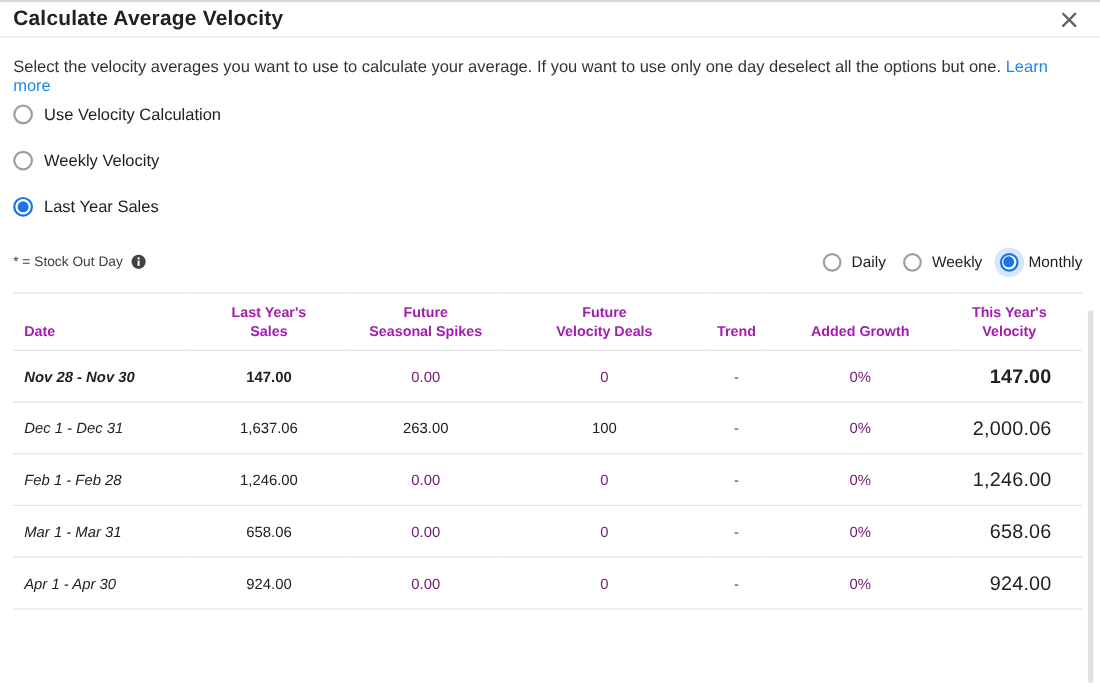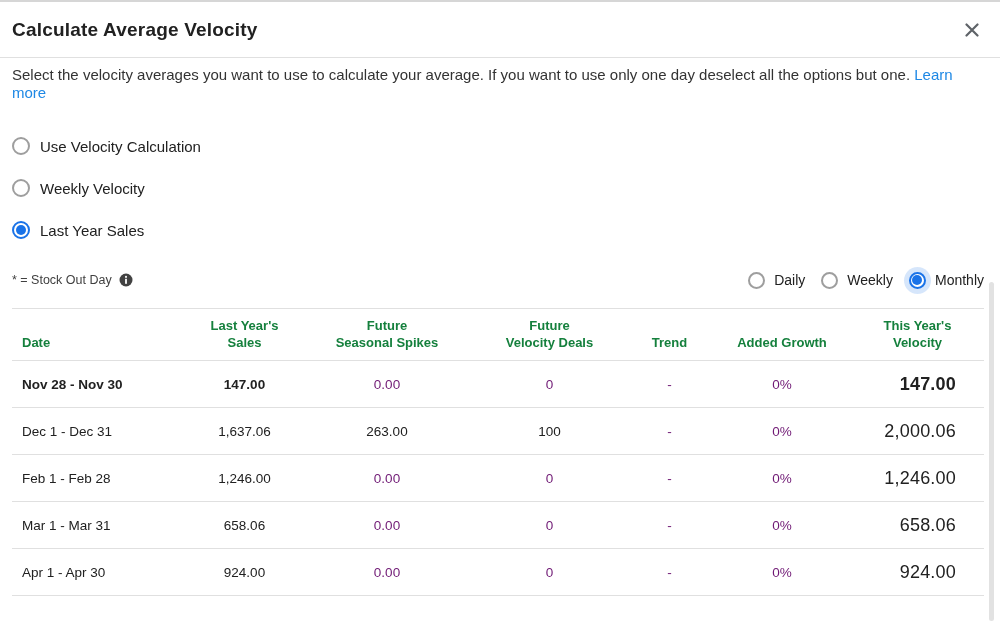--- a/index.html
+++ b/index.html
@@ -2,33 +2,33 @@
 <html><head>
 <meta charset="utf-8">
 <style>
   * { margin: 0; padding: 0; box-sizing: border-box; }
   html, body { width: 1000px; height: 621px; overflow: hidden; background: #fff; }
   body { font-family: "Liberation Sans", sans-serif; color: #212121; position: relative; }
 
   .top-strip { height: 2px; background: #d6d6d6; width: 100%; }
 
   .modal-header {
-    height: 56px; display: flex; align-items: center; justify-content: space-between;
+    height: 32px; display: flex; align-items: center; justify-content: space-between;
     padding: 0 16px 0 12px; border-bottom: 1px solid #e0e0e0;
   }
   .modal-title { font-size: 19px; font-weight: bold; color: #212121; letter-spacing: .2px; }
   .close-btn { cursor: pointer; display: flex; align-items: center; justify-content: center;
     width: 24px; height: 24px; }
 
   .content { padding: 0 16px 0 12px; }
 
-  .description { margin-top: 8px; font-size: 15px; color: #333; line-height: 18px; }
+  .description { margin-top: 18px; font-size: 15px; color: #333; line-height: 18px; }
   .learn-more { color: #1e88e5; text-decoration: none; cursor: pointer; }
 
-  .options { margin-top: 32px; }
+  .options { margin-top: 4px; }
   .option-row { display: flex; align-items: center; height: 24px; margin-bottom: 18px; cursor: pointer; width: max-content; }
   .radio-circle {
     width: 18px; height: 18px; border: 2px solid #9e9e9e; border-radius: 50%;
     display: inline-block; position: relative; background: #fff; flex: 0 0 auto;
   }
   .radio-circle.checked { border-color: #1a73e8; }
   .radio-circle.checked::after {
     content: ""; position: absolute; left: 2px; top: 2px; width: 10px; height: 10px;
     border-radius: 50%; background: #1a73e8;
   }
@@ -39,27 +39,27 @@
   .info-icon { margin-left: 7px; cursor: pointer; display: inline-flex; }
 
   .gran-group { display: flex; align-items: center; }
   .gran-row { display: flex; align-items: center; margin-left: 16px; cursor: pointer; }
   .gran-row .radio-circle { width: 17px; height: 17px; }
   .gran-row .radio-circle.checked::after { left: 1.5px; top: 1.5px; width: 10px; height: 10px; }
   .gran-row .radio-circle.checked { box-shadow: 0 0 0 5px rgba(26,115,232,.18); }
   .gran-label { margin-left: 9px; font-size: 14px; color: #212121; }
 
   table { width: 972px; border-collapse: collapse; margin-top: 16px; border-top: 1px solid #e0e0e0; table-layout: fixed; }
-  th { font-size: 13px; font-weight: bold; color: #15803d; text-align: center; vertical-align: bottom;
+  th { font-size: 13px; font-weight: bold; color: #a21caf; text-align: center; vertical-align: bottom;
        padding: 6px 4px 9px 4px; border-bottom: 1px solid #e0e0e0; height: 52px; line-height: 17px; }
   th.c-date { text-align: left; padding-left: 10px; }
   th.c-velocity { padding-right: 20px; }
   td { font-size: 13.5px; color: #212121; text-align: center; height: 47px;
        border-bottom: 1px solid #e0e0e0; padding: 0 4px; }
-  td.c-date { text-align: left; padding-left: 10px; }
+  td.c-date { text-align: left; padding-left: 10px; font-style: italic; }
   td.c-velocity { text-align: right; font-size: 18px; padding-right: 28px; letter-spacing: .2px; }
   td.muted { color: #701a75; }
   tr.em td { font-weight: bold; }
   tr.em td.muted { font-weight: normal; }
 
   .scrollbar-track { position: absolute; right: 6px; top: 282px; bottom: 0; width: 5px; }
   .scrollbar-thumb { width: 5px; height: 100%; background: #e2e2e2; border-radius: 3px; }
 </style>
 </head>
 <body>

